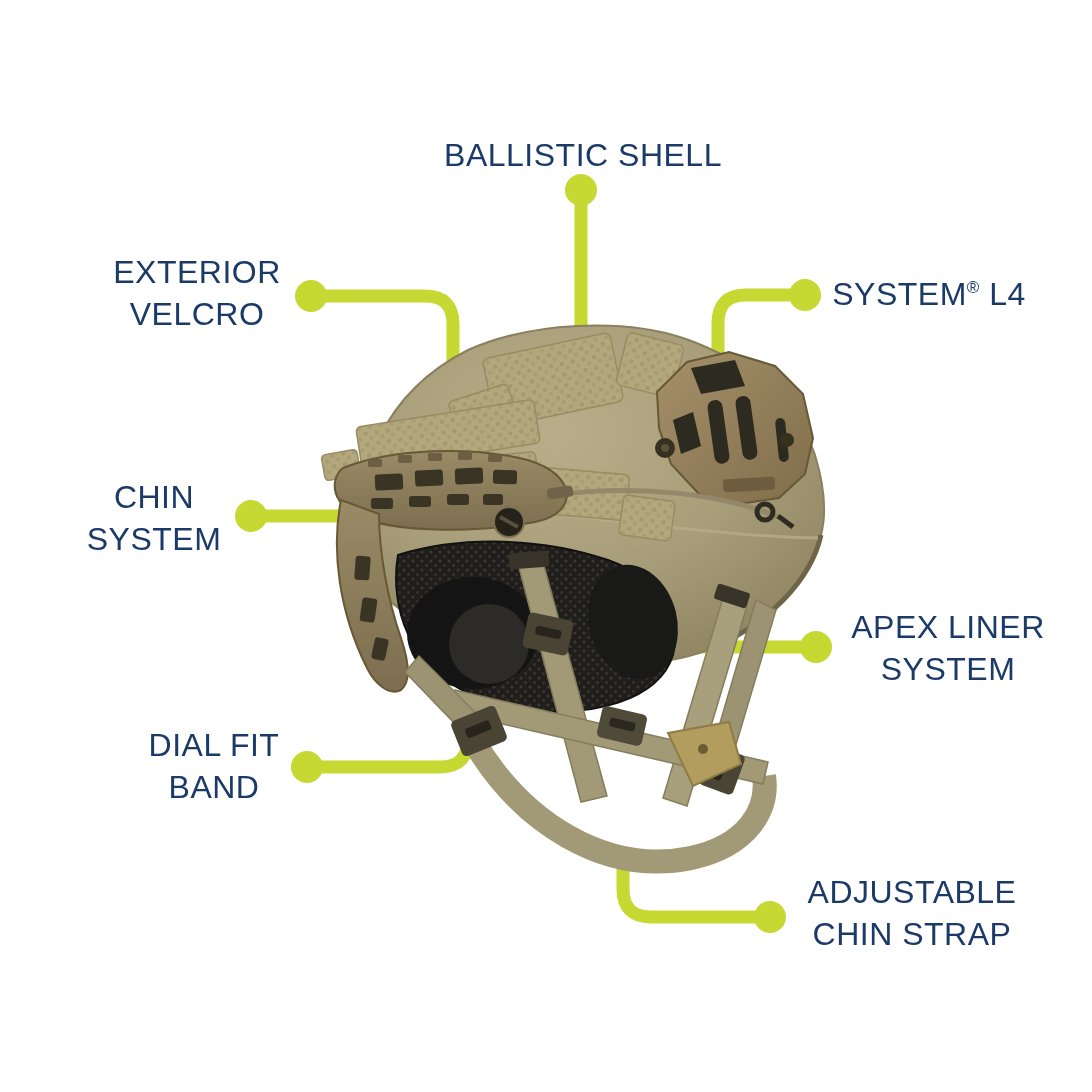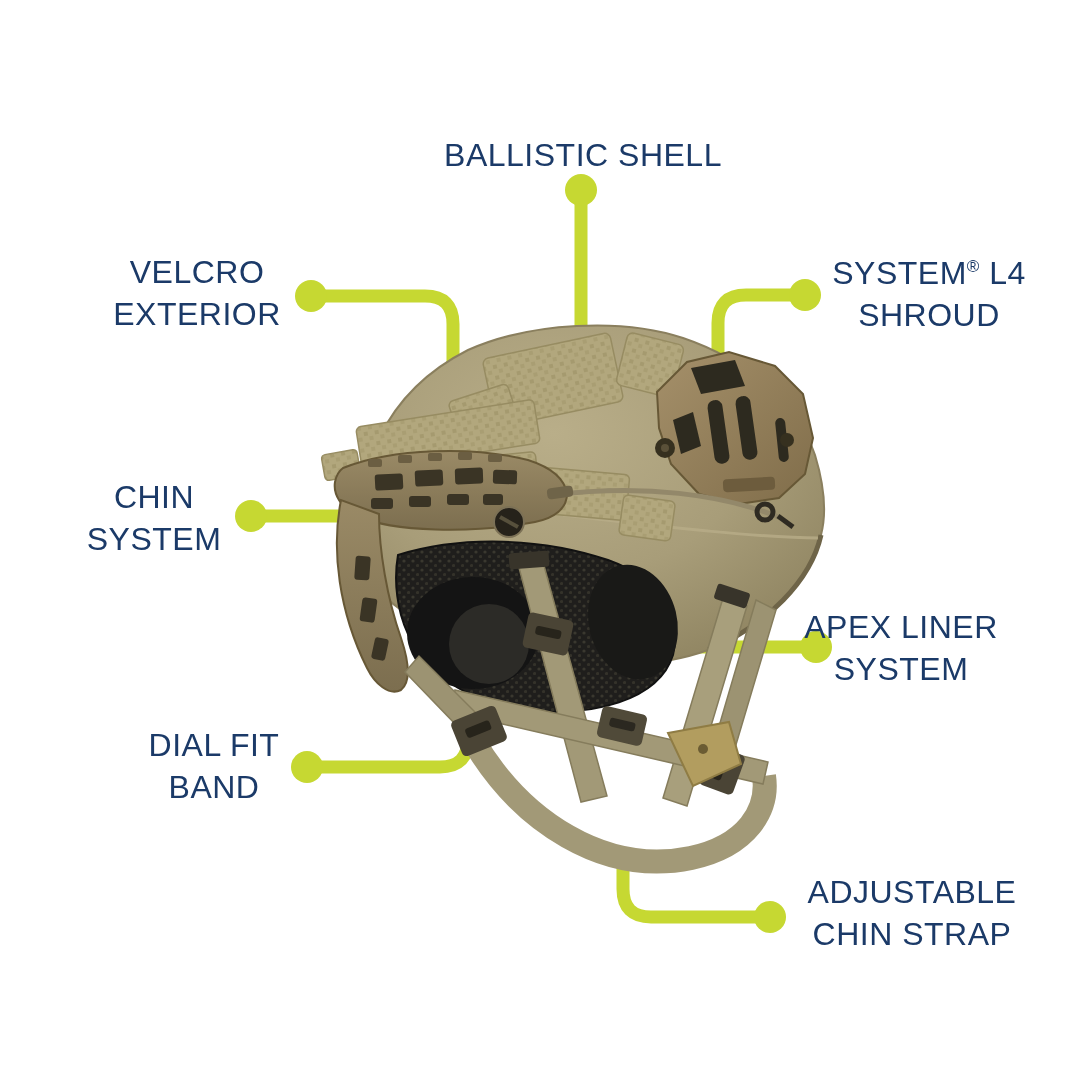--- a/index.html
+++ b/index.html
@@ -203,35 +203,34 @@
         <circle cx="680" cy="749" r="5" fill="#6b5c33"></circle>
       </g>
     </g>
   </svg>
 
   <div class="lbl" style="left:560px;top:155px;">
     <span class="ln">BALLISTIC SHELL</span>
   </div>
 
   <div class="lbl" style="left:174px;top:293px;">
+    <span class="ln">EXTERIOR</span>
     <span class="ln">VELCRO</span>
-    <span class="ln">EXTERIOR</span>
   </div>
 
   <div class="lbl" style="left:906px;top:294px;">
     <span class="ln"><span>SYSTEM</span><span class="reg">®</span><span> L4</span></span>
-    <span class="ln">SHROUD</span>
   </div>
 
   <div class="lbl" style="left:131px;top:518px;">
     <span class="ln">CHIN</span>
     <span class="ln">SYSTEM</span>
   </div>
 
-  <div class="lbl" style="left:878px;top:648px;">
+  <div class="lbl" style="left:925px;top:648px;">
     <span class="ln">APEX LINER</span>
     <span class="ln">SYSTEM</span>
   </div>
 
   <div class="lbl" style="left:191px;top:766px;">
     <span class="ln">DIAL FIT</span>
     <span class="ln">BAND</span>
   </div>
 
   <div class="lbl" style="left:889px;top:913px;">

